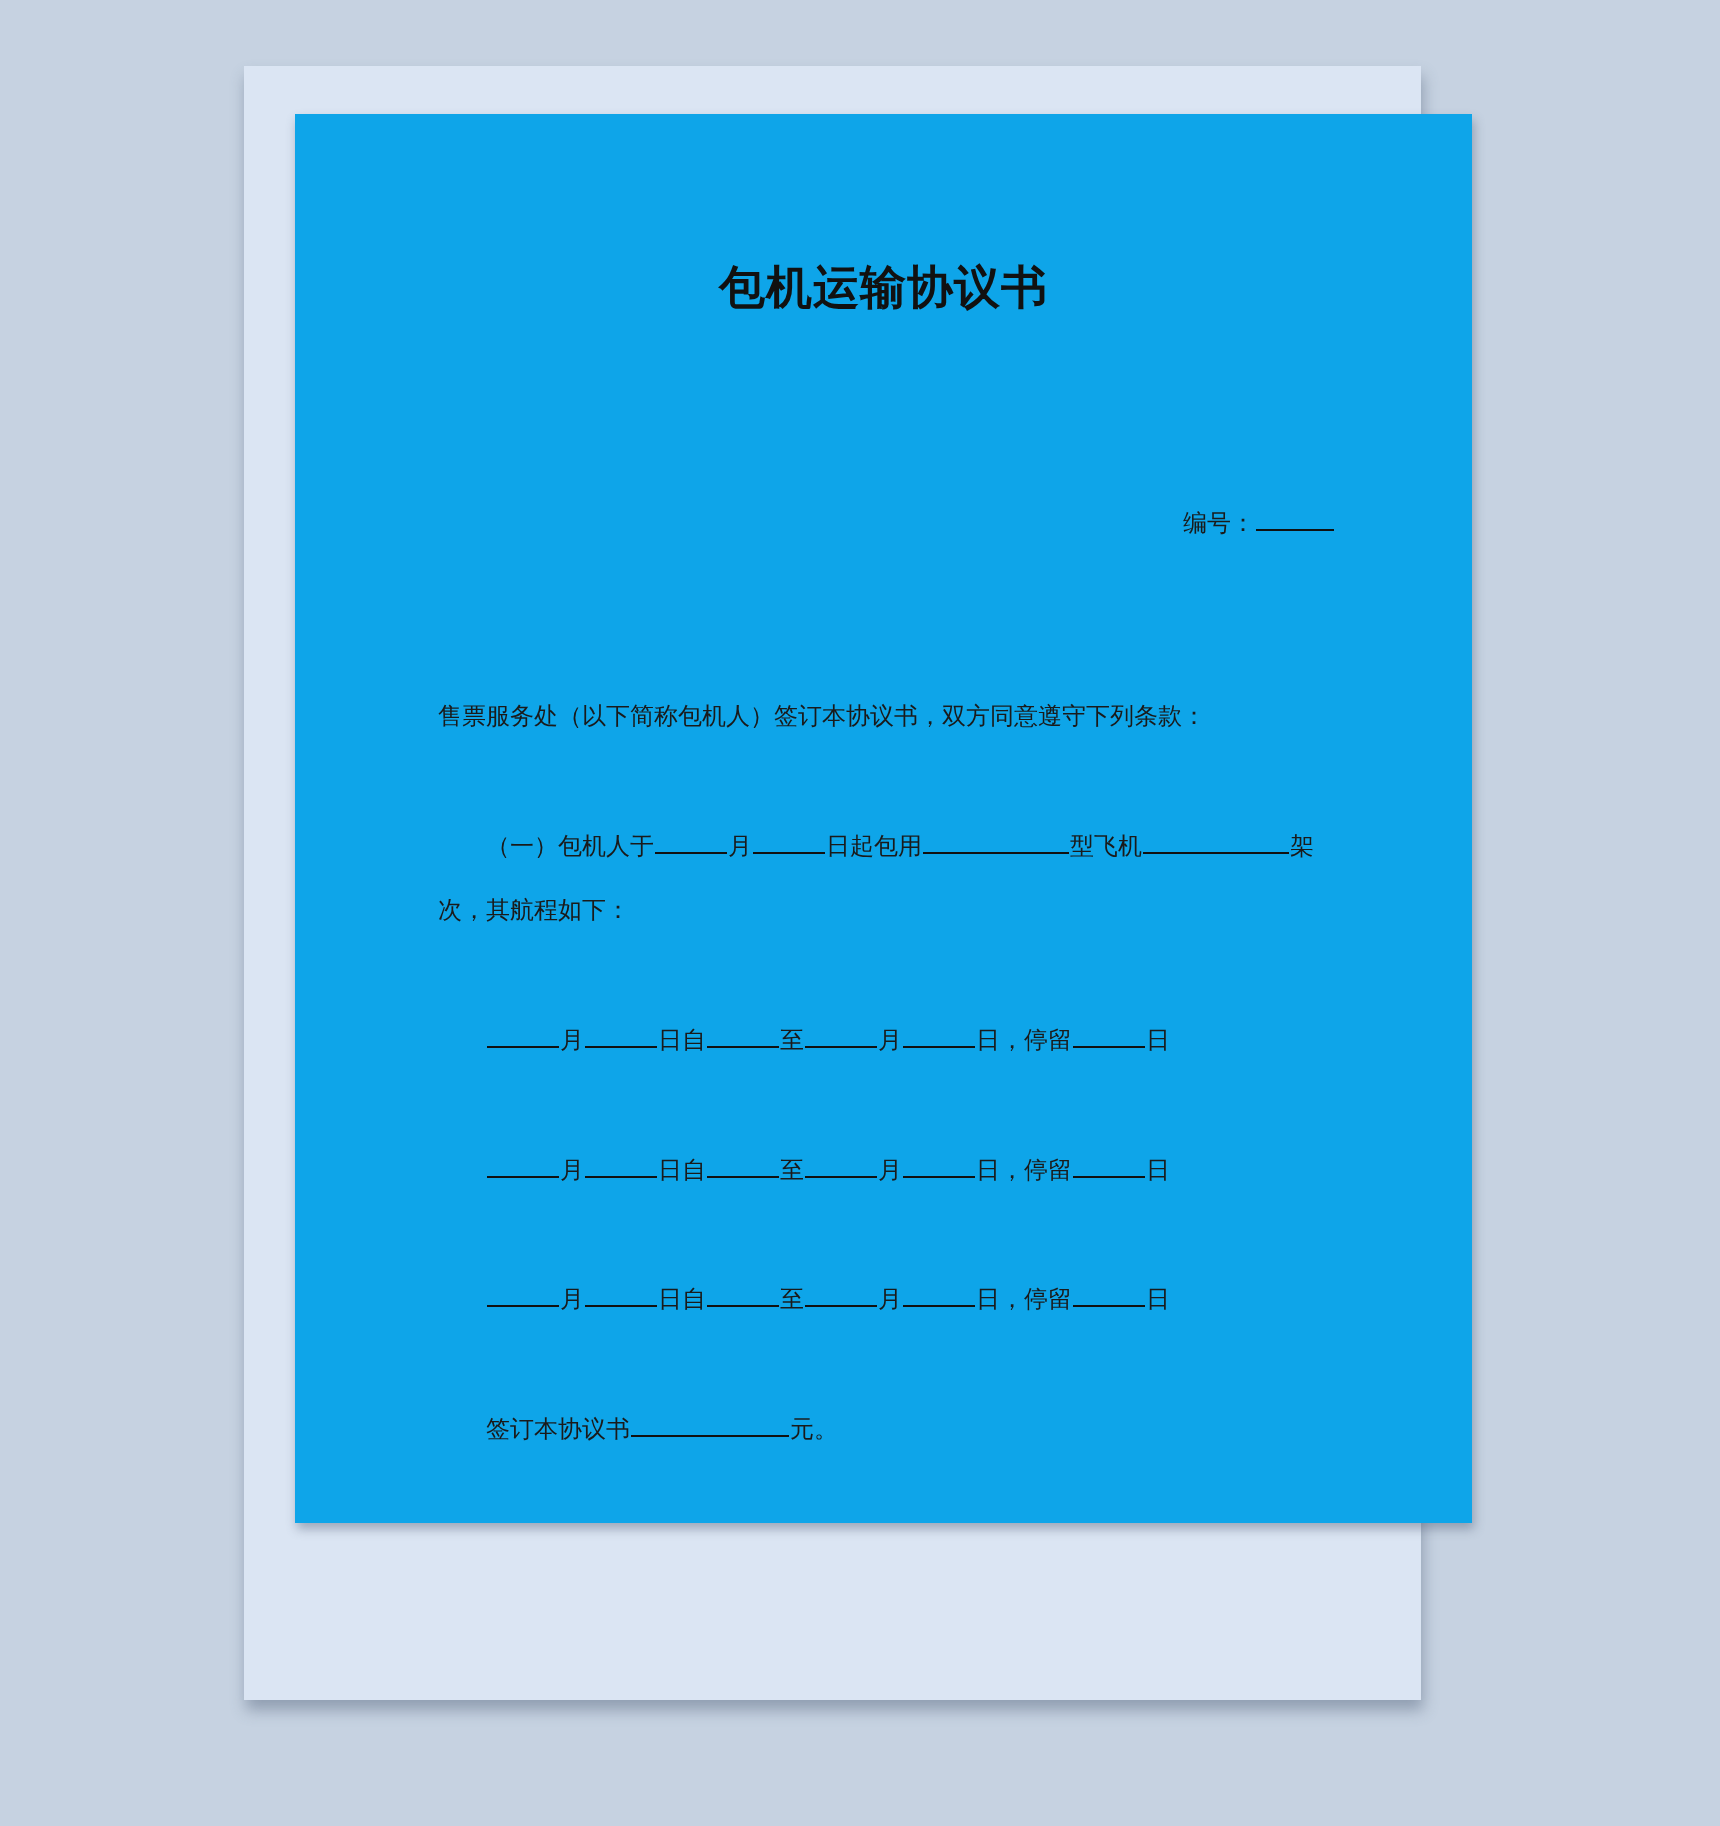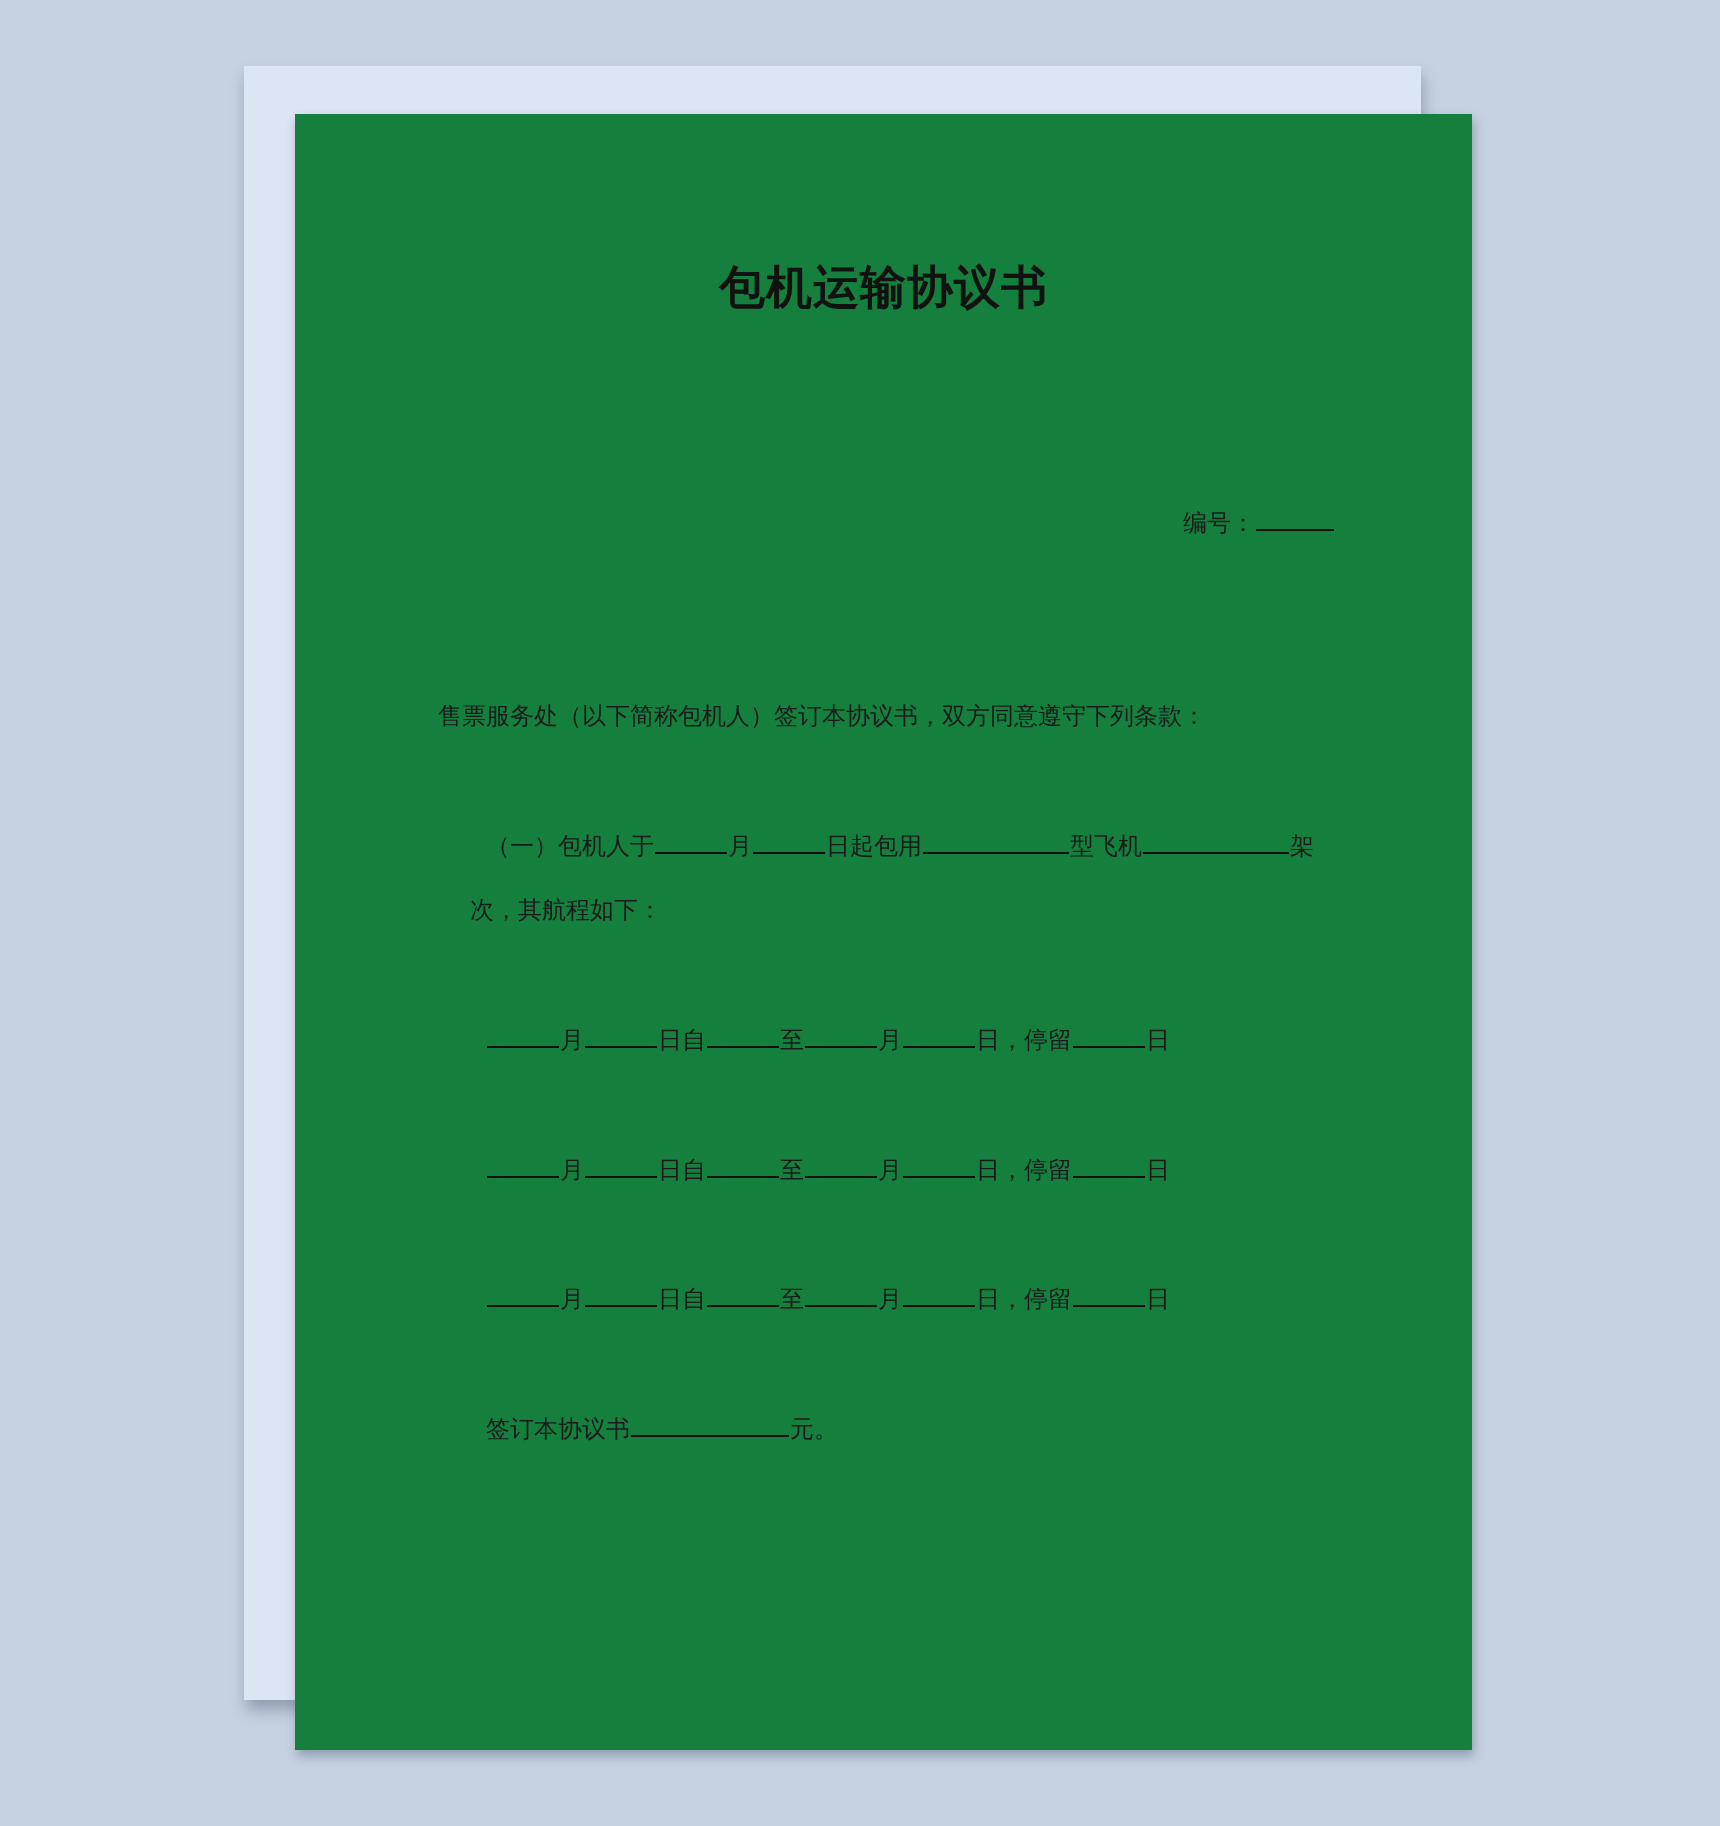--- a/index.html
+++ b/index.html
@@ -10,22 +10,22 @@
     font-family: "DejaVu Serif", "Liberation Serif", serif;
   }
   .back-page {
     position: absolute; left: 244px; top: 66px;
     width: 1177px; height: 1634px;
     background: #dbe5f3;
     box-shadow: 2px 10px 14px rgba(80,95,120,0.45);
   }
   .front-page {
     position: absolute; left: 295px; top: 114px;
-    width: 1177px; height: 1636px;
-    background: #15803d;
+    width: 1177px; height: 1409px;
+    background: #0ea5e9;
     box-shadow: 2px 6px 10px rgba(80,95,120,0.45);
   }
   .title {
     position: absolute; left: 0; width: 100%; top: 143px;
     text-align: center;
     font-family: "DejaVu Sans", "Liberation Sans", sans-serif;
     font-weight: bold; font-size: 46px; color: #111;
     letter-spacing: 1px;
   }
   .line {
@@ -52,21 +52,21 @@
     <span>编号：</span><span class="blank w9" style="width:78px"></span>
   </div>
 
   <div class="line" style="left:143px; top:587px;">
     <span>售票服务处（以下简称包机人）签订本协议书，双方同意遵守下列条款：</span>
   </div>
 
   <div class="line" style="left:191px; top:716px;text-align:center;">
     <span>（一）包机人于</span><span class="blank w5"></span><span>月</span><span class="blank w5"></span><span>日起包用</span><span class="blank w12" style="width:146px"></span><span>型飞机</span><span class="blank" style="width:146px"></span><span>架</span>
   </div>
-  <div class="line" style="left:143px; top:781px;margin-left:32px;">
+  <div class="line" style="left:143px; top:781px;">
     <span>次，其航程如下：</span>
   </div>
 
   <div class="line" style="left:191px; top:910px;">
     <span class="blank w5"></span><span>月</span><span class="blank w5"></span><span>日自</span><span class="blank w5"></span><span>至</span><span class="blank w5"></span><span>月</span><span class="blank w5"></span><span>日，停留</span><span class="blank w5"></span><span>日</span>
   </div>
 
   <div class="line" style="left:191px; top:1040px;">
     <span class="blank w5"></span><span>月</span><span class="blank w5"></span><span>日自</span><span class="blank w5"></span><span>至</span><span class="blank w5"></span><span>月</span><span class="blank w5"></span><span>日，停留</span><span class="blank w5"></span><span>日</span>
   </div>

